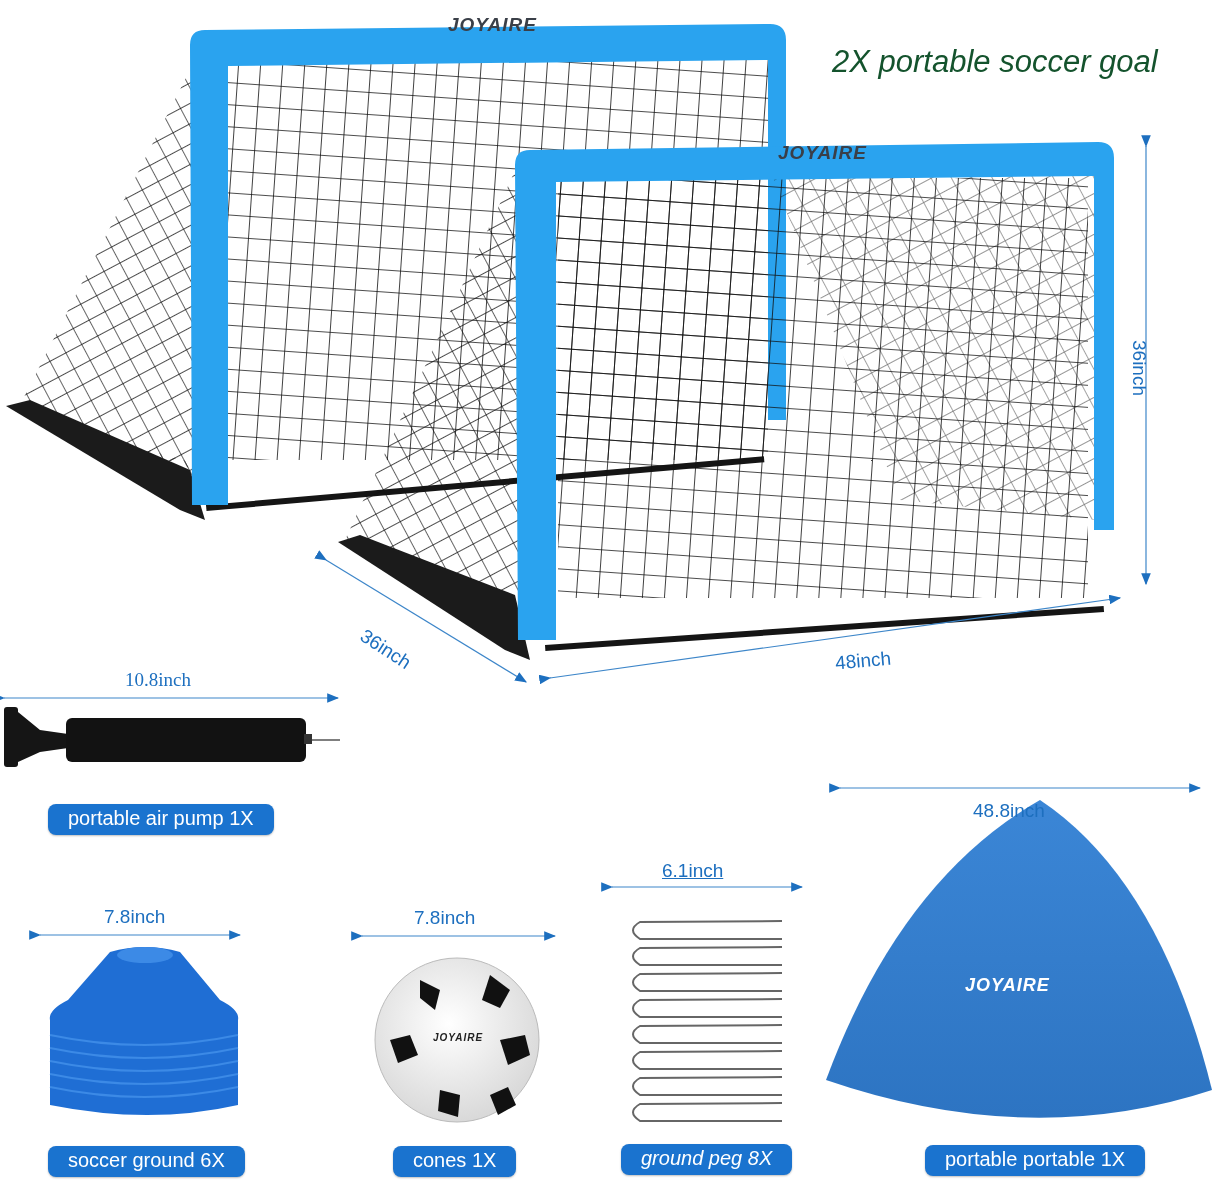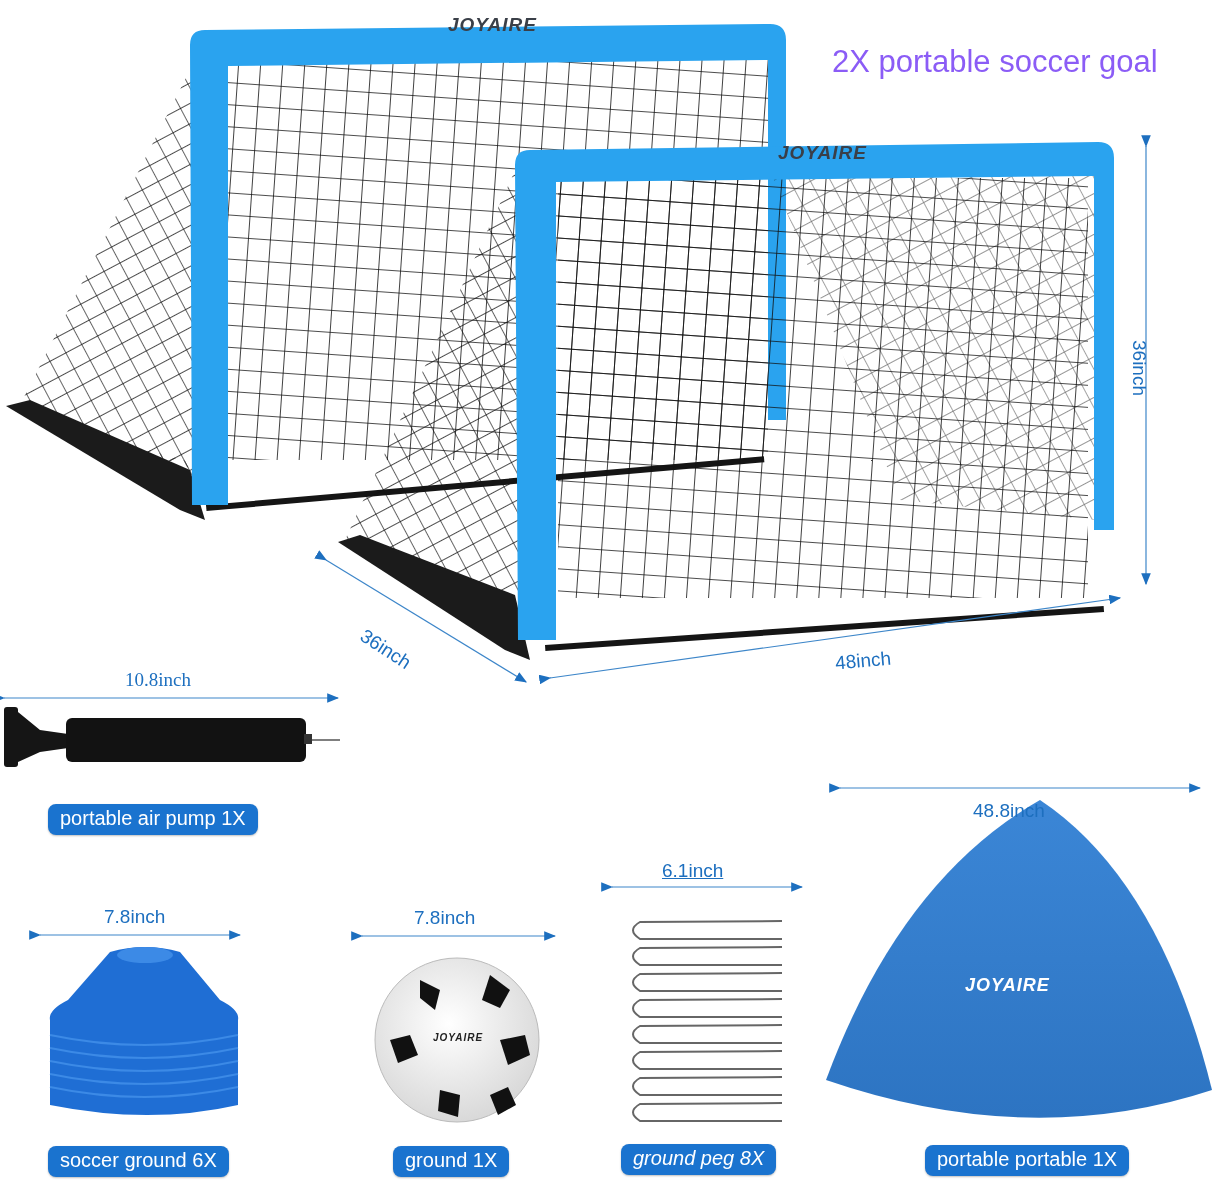--- a/index.html
+++ b/index.html
@@ -1,20 +1,20 @@
 <!DOCTYPE html>
 <html><head>
 <meta charset="utf-8">
 <style>
   html, body { margin:0; padding:0; background:#ffffff; }
   body { width:1214px; height:1180px; position:relative; overflow:hidden; font-family:"Liberation Sans", sans-serif; }
   .abs { position:absolute; }
-  .title { left:832px; top:44px; font-size:31px; color:#8b5cf6; white-space:nowrap; }
+  .title { left:832px; top:44px; font-size:31px; color:#14532d; white-space:nowrap;font-style:italic; }
   .dim { color:#1d6fbf; font-size:19px; white-space:nowrap; }
-  .pill { background:#1a73cf; color:#fff; font-size:20px; border-radius:8px; padding:3px 12px 5px; white-space:nowrap; box-shadow:0 1px 2px rgba(0,0,0,0.25); }
+  .pill { background:#1a73cf; color:#fff; font-size:20px; border-radius:8px; padding:3px 20px 5px; white-space:nowrap; box-shadow:0 1px 2px rgba(0,0,0,0.25); }
   .logo { font-family:Liberation Sans, sans-serif; font-style:italic; font-weight:bold; letter-spacing:1px; color:#3a3f48; font-size:19px; }
   svg { position:absolute; left:0; top:0; }
 </style>
 </head>
 <body>
 
 <svg width="1214" height="1180" viewBox="0 0 1214 1180">
   <defs>
     <pattern id="net" width="22" height="22" patternUnits="userSpaceOnUse" patternTransform="rotate(4)">
       <path d="M0 0 L22 0 M0 0 L0 22" stroke="#111" stroke-width="1.6" fill="none"></path>
@@ -122,15 +122,15 @@
 <div class="abs dim" style="left:1150px;top:340px;transform:rotate(90deg);transform-origin:left top;">36inch</div>
 
 <div class="abs dim" style="left:125px;top:669px;font-family:Liberation Serif, serif;">10.8inch</div>
 <div class="abs dim" style="left:104px;top:906px;">7.8inch</div>
 <div class="abs dim" style="left:414px;top:907px;">7.8inch</div>
 <div class="abs dim" style="left:662px;top:860px;text-decoration:underline;">6.1inch</div>
 <div class="abs dim" style="left:973px;top:800px;">48.8inch</div>
 
 <div class="abs pill" style="left:48px;top:804px;">portable air pump 1X</div>
 <div class="abs pill" style="left:48px;top:1146px;">soccer ground 6X</div>
-<div class="abs pill" style="left:393px;top:1146px;">ground 1X</div>
+<div class="abs pill" style="left:393px;top:1146px;">cones 1X</div>
 <div class="abs pill" style="left:621px;top:1144px;font-style:italic;">ground peg 8X</div>
 <div class="abs pill" style="left:925px;top:1145px;">portable portable 1X</div>
 
 </body></html>

